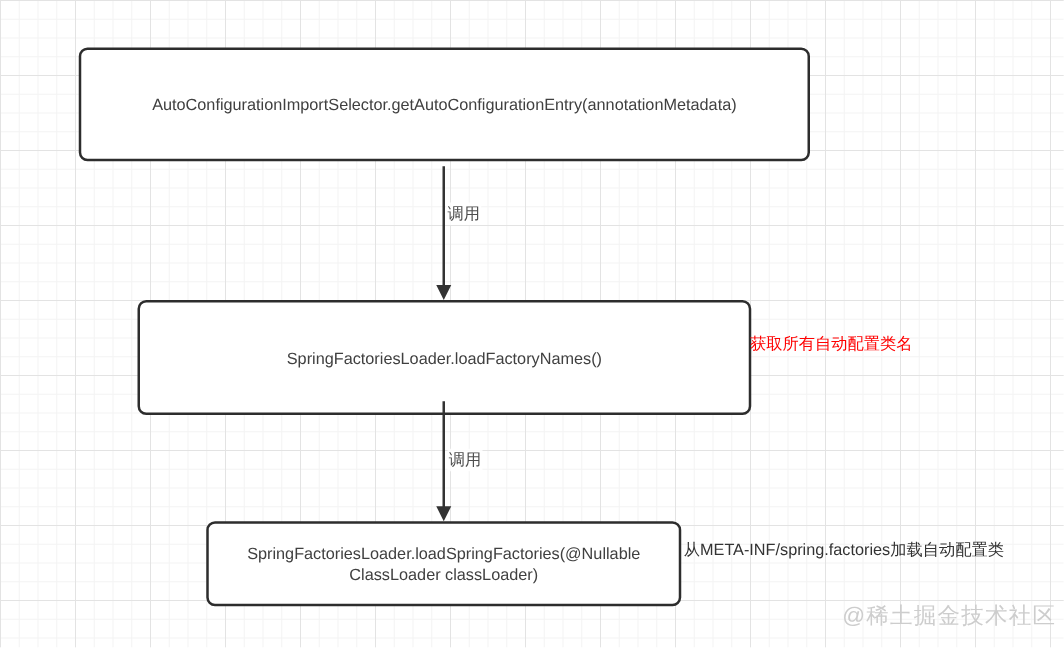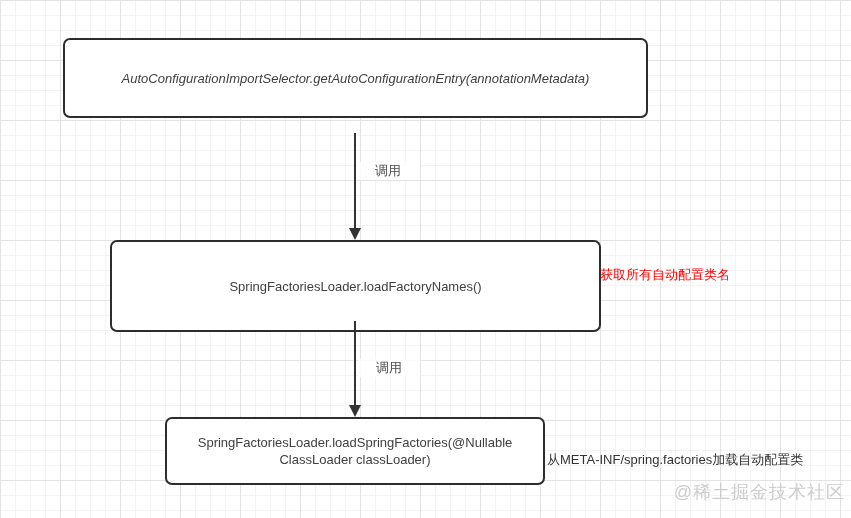--- a/index.html
+++ b/index.html
@@ -25,21 +25,21 @@
     border: 2px solid #2d2d2d;
     border-radius: 7px;
     display: flex;
     align-items: center;
     justify-content: center;
     text-align: center;
     font-size: 13px;
     line-height: 17px;
     color: #404040;
   }
-  .node1 { left: 63px;  top: 38px;  width: 585px; height: 80px; font-style: italic; }
+  .node1 { left: 63px;  top: 38px;  width: 585px; height: 91px; }
   .node2 { left: 110px; top: 240px; width: 491px; height: 92px; }
   .node3 { left: 165px; top: 417px; width: 380px; height: 68px; padding: 0 22px; }
 
   .edge-line {
     position: absolute;
     width: 2px;
     background: #333333;
   }
   .edge1-line { left: 354px; top: 133px; height: 96px; }
   .edge2-line { left: 354px; top: 321px; height: 85px; }
@@ -52,33 +52,33 @@
     border-top: 12px solid #333333;
   }
   .edge1-head { left: 349px; top: 228px; }
   .edge2-head { left: 349px; top: 405px; }
 
   .edge-label {
     position: absolute;
     font-size: 13px;
     color: #4d4d4d;
     background: rgba(255,255,255,0.85);
-    padding: 0 18px;
+    padding: 0 1px;
     white-space: nowrap;
   }
   .edge1-label { left: 357px; top: 162px; }
   .edge2-label { left: 358px; top: 359px; }
 
   .note {
     position: absolute;
     font-size: 13px;
     white-space: nowrap;
   }
   .note-red   { left: 600px; top: 266px; color: #ff0000; }
-  .note-black { left: 547px; top: 451px; color: #333333; }
+  .note-black { left: 547px; top: 431px; color: #333333; }
 
   .watermark {
     position: absolute;
     right: 6px;
     top: 480px;
     font-size: 18px;
     color: #cdcdcd;
     letter-spacing: 1px;
     white-space: nowrap;
   }

